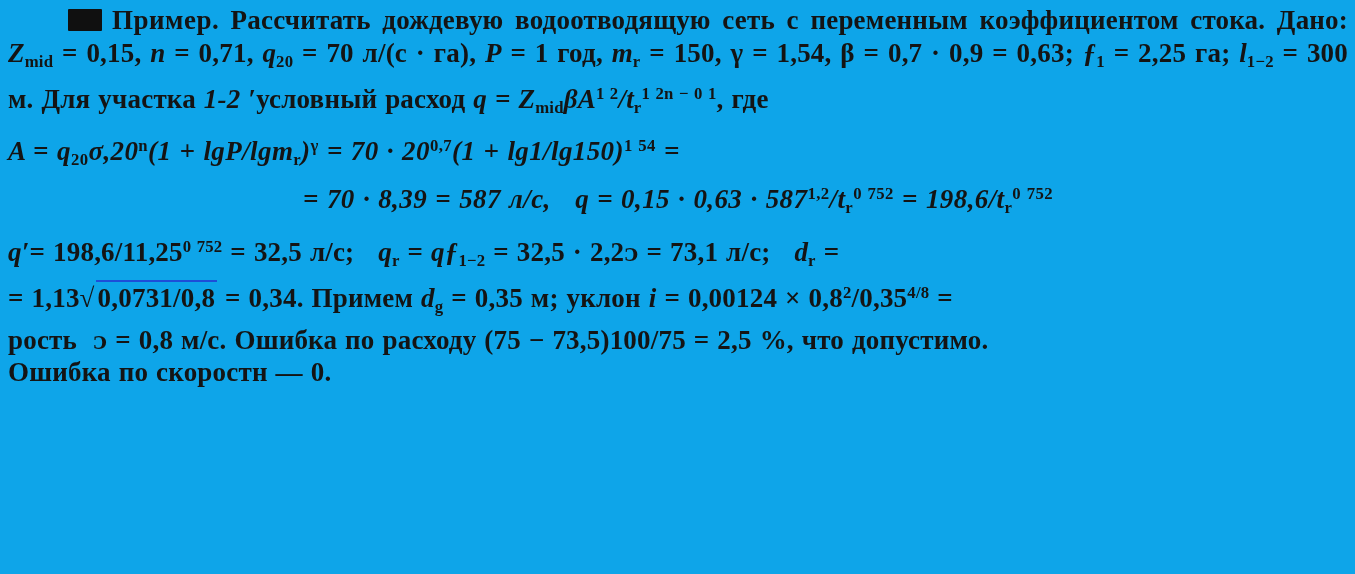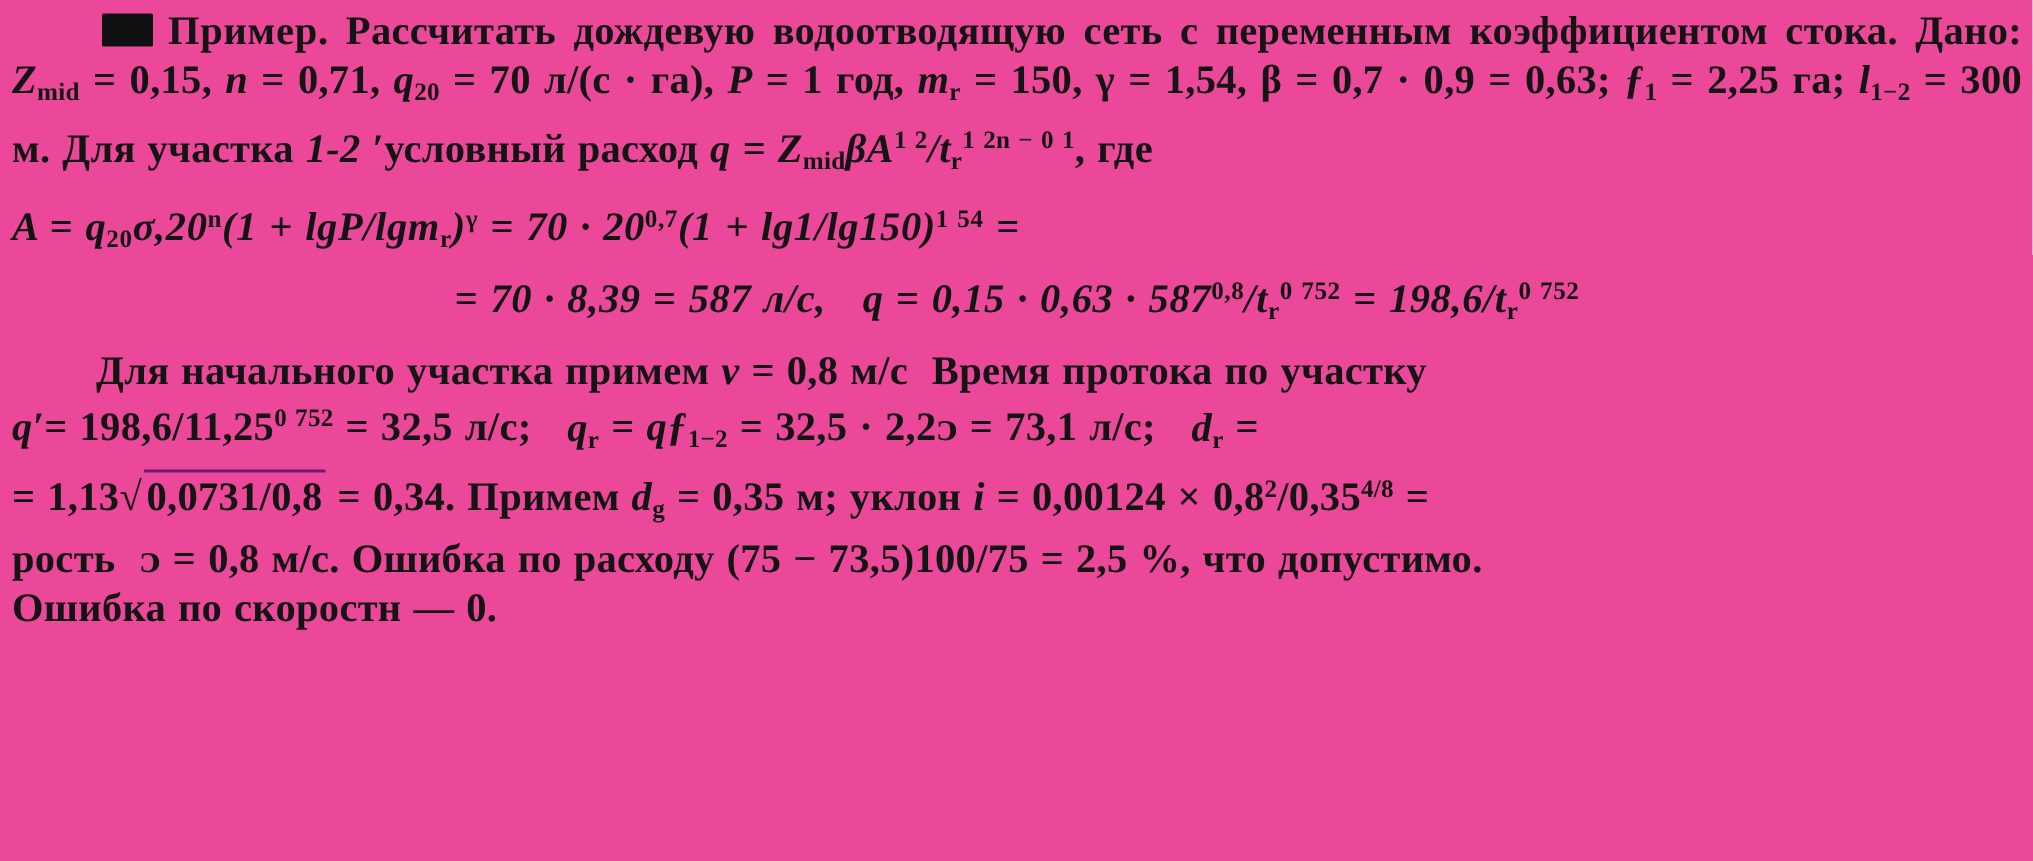--- a/index.html
+++ b/index.html
@@ -4,21 +4,21 @@
 <style>
   html, body {
     margin: 0;
     padding: 0;
     background: #ffffff;
   }
   #page {
     position: relative;
     width: 1355px;
     height: 574px;
-    background: #ec4899;
+    background: #0ea5e9;
     font-family: "Liberation Serif", serif;
     color: #141414;
     overflow: hidden;
   }
   .body-text {
     position: absolute;
     left: 8px;
     top: 4px;
     width: 1340px;
     font-size: 27px;
@@ -77,21 +77,21 @@
   .eqline2 {
     display: block;
     text-align: center;
     font-style: italic;
     font-weight: 700;
     margin: 2px 0 6px 0;
     letter-spacing: 0.4px;
   }
   .radical {
     display: inline-block;
-    border-top: 2px solid #701a75;
+    border-top: 2px solid #1d4ed8;
     padding: 0 2px;
     margin-left: 1px;
   }
 </style>
 </head>
 <body>
 
 <div id="page">
   <div class="body-text">
 
@@ -106,26 +106,23 @@
       <i class="it">l<span class="sub">1−2</span></i> = 300 м. Для участка
       <i class="it">1-2</i>&nbsp;′условный расход
       <i class="it">q = Z<span class="sub">mid</span>β<i>A</i><span class="sup">1 2</span>/t<span class="sub">r</span><span class="sup">1 2n&nbsp;−&nbsp;0 1</span></i>, где
     </p>
 
     <span class="eqline">
       A = q<span class="sub">20</span>σ,20<span class="sup">n</span>(1 + lg<i>P</i>/lg<i>m<span class="sub">r</span></i>)<span class="sup">γ</span> = 70 · 20<span class="sup">0,7</span>(1 + lg1/lg150)<span class="sup">1 54</span> =
     </span>
 
     <span class="eqline2">
-      = 70 · 8,39 = 587 л/с, &nbsp; q = 0,15 · 0,63 · 587<span class="sup">0,8</span>/t<span class="sub">r</span><span class="sup">0 752</span> = 198,6/t<span class="sub">r</span><span class="sup">0 752</span>
+      = 70 · 8,39 = 587 л/с, &nbsp; q = 0,15 · 0,63 · 587<span class="sup">1,2</span>/t<span class="sub">r</span><span class="sup">0 752</span> = 198,6/t<span class="sub">r</span><span class="sup">0 752</span>
     </span>
 
-    <p class="para indent">
-      Для начального участка примем <i class="it">v</i> = 0,8 м/с&nbsp; Время протока по участку
-    </p>
 
 
     <p class="para">
       <i class="it">q′</i>= 198,6/11,25<span class="sup">0 752</span> = 32,5 л/с; &nbsp; <i class="it">q<span class="sub">r</span></i> = <i class="it">qƒ</i><span class="sub">1−2</span> = 32,5&nbsp;·&nbsp;2,2ᴐ = 73,1 л/с; &nbsp; <i class="it">d<span class="sub">r</span></i> =
     </p>
 
     <p class="para">
       = 1,13√<span class="radical">0,0731/0,8</span> = 0,34. Примем <i class="it">d<span class="sub">g</span></i> = 0,35 м; уклон <i class="it">i</i> = 0,00124 × 0,8<span class="sup">2</span>/0,35<span class="sup">4/8</span> =
     </p>
 

